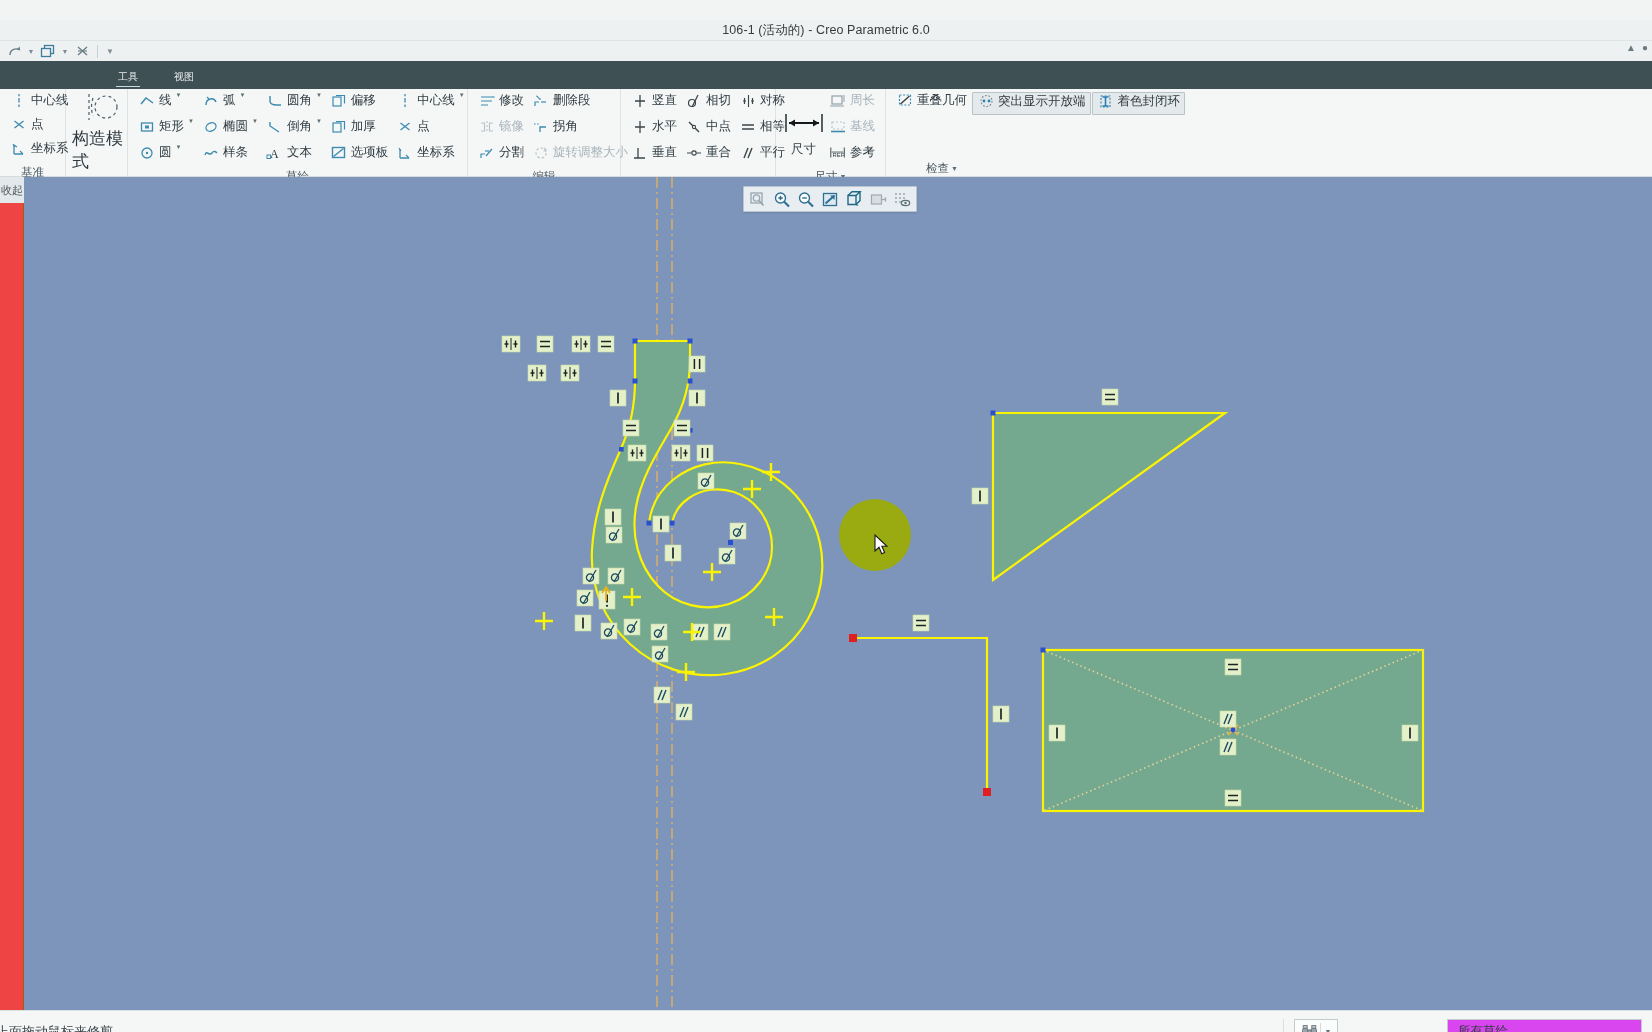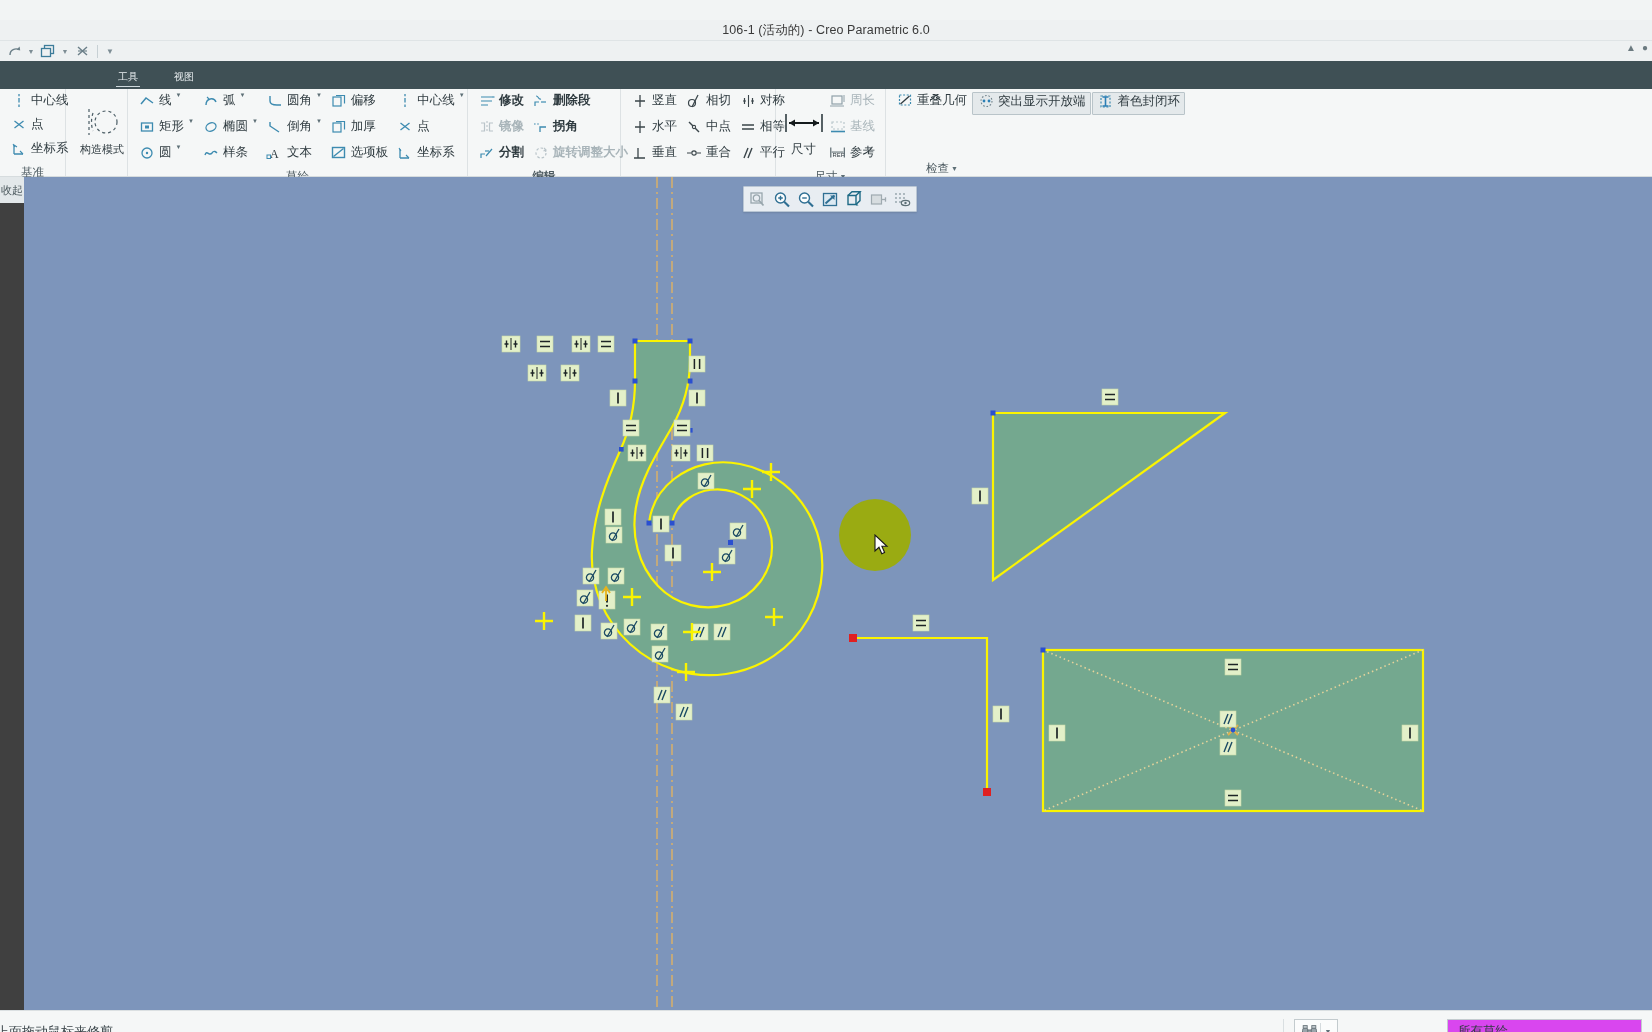--- a/index.html
+++ b/index.html
@@ -94,21 +94,21 @@
 
   .dimbig {
     display: flex; flex-direction: column; align-items: center; justify-content: center;
     width: 54px; font-size: 12.5px; color: #2f3b40;
   }
   .dimbig .bico { height: 36px; display:flex; align-items:center; justify-content:center; }
 
   
   .leftpane {
     position: absolute; left: 0; top: 157px; width: 28px; bottom: 42px;
-    background: #404040; border-right: 3px solid #a16207;
+    background: #ef4444; border-right: 5px solid #a16207;
   }
   .leftpane .ltab {
     width: 24px; height: 26px; background: #e3e8ea;
     display: flex; align-items: center; justify-content: center;
     font-size: 11px; color: #4a575c; overflow: hidden;
   }
 
   
   .canvas {
     position: absolute; left: 24px; top: 157px; right: 0; bottom: 42px;
@@ -240,21 +240,21 @@
 
     <div class="rgroup" style="width:62px;justify-content:center;">
       <div class="bigbtn" style="margin-top:6px;">
         <span class="bico">
           <svg width="40" height="38" viewBox="0 0 40 38">
             <path d="M7 6 L7 32" stroke="#4a5c64" stroke-width="1.2" stroke-dasharray="3 3"></path>
             <path d="M11 10 C9 16 9 22 11 28" stroke="#4a5c64" stroke-width="1.2" fill="none" stroke-dasharray="3 3"></path>
             <circle cx="24" cy="19" r="11" fill="none" stroke="#4a5c64" stroke-width="1.2" stroke-dasharray="3 3"></circle>
           </svg>
         </span>
-        <span style="font-size:11px;">构造模式</span>
+        <span style="font-size:17px;">构造模式</span>
       </div>
       <div class="glabel">&nbsp;</div>
     </div>
 
     <div class="rgroup" style="width:340px;">
       <div class="grows" style="gap:0px;">
         <div class="gcol">
           <div class="ritem">
             <span class="ico">
               <svg width="16" height="14" viewBox="0 0 16 14">
@@ -401,21 +401,21 @@
                   <path d="M2 3 L4 6 M9 10 L12 13" stroke="#3d8bb0" stroke-width="1.1"></path>
                 </svg>
             </span>
             <span>坐标系</span>
           </div>
         </div>
       </div>
       <div class="glabel">草绘</div>
     </div>
 
-    <div class="rgroup" style="width:153px;font-weight:bold;">
+    <div class="rgroup" style="width:153px;">
       <div class="grows">
         <div class="gcol">
           <div class="ritem">
             <span class="ico">
               <svg width="17" height="14" viewBox="0 0 17 14">
                   <path d="M2 3 L13 3 M2 7 L13 7 M2 11 L9 11" stroke="#3d8bb0" stroke-width="1.2"></path>
                   <path d="M13 3 L15.5 3" stroke="#3d8bb0" stroke-width="1.2"></path>
                 </svg>
             </span>
             <span>修改</span>

